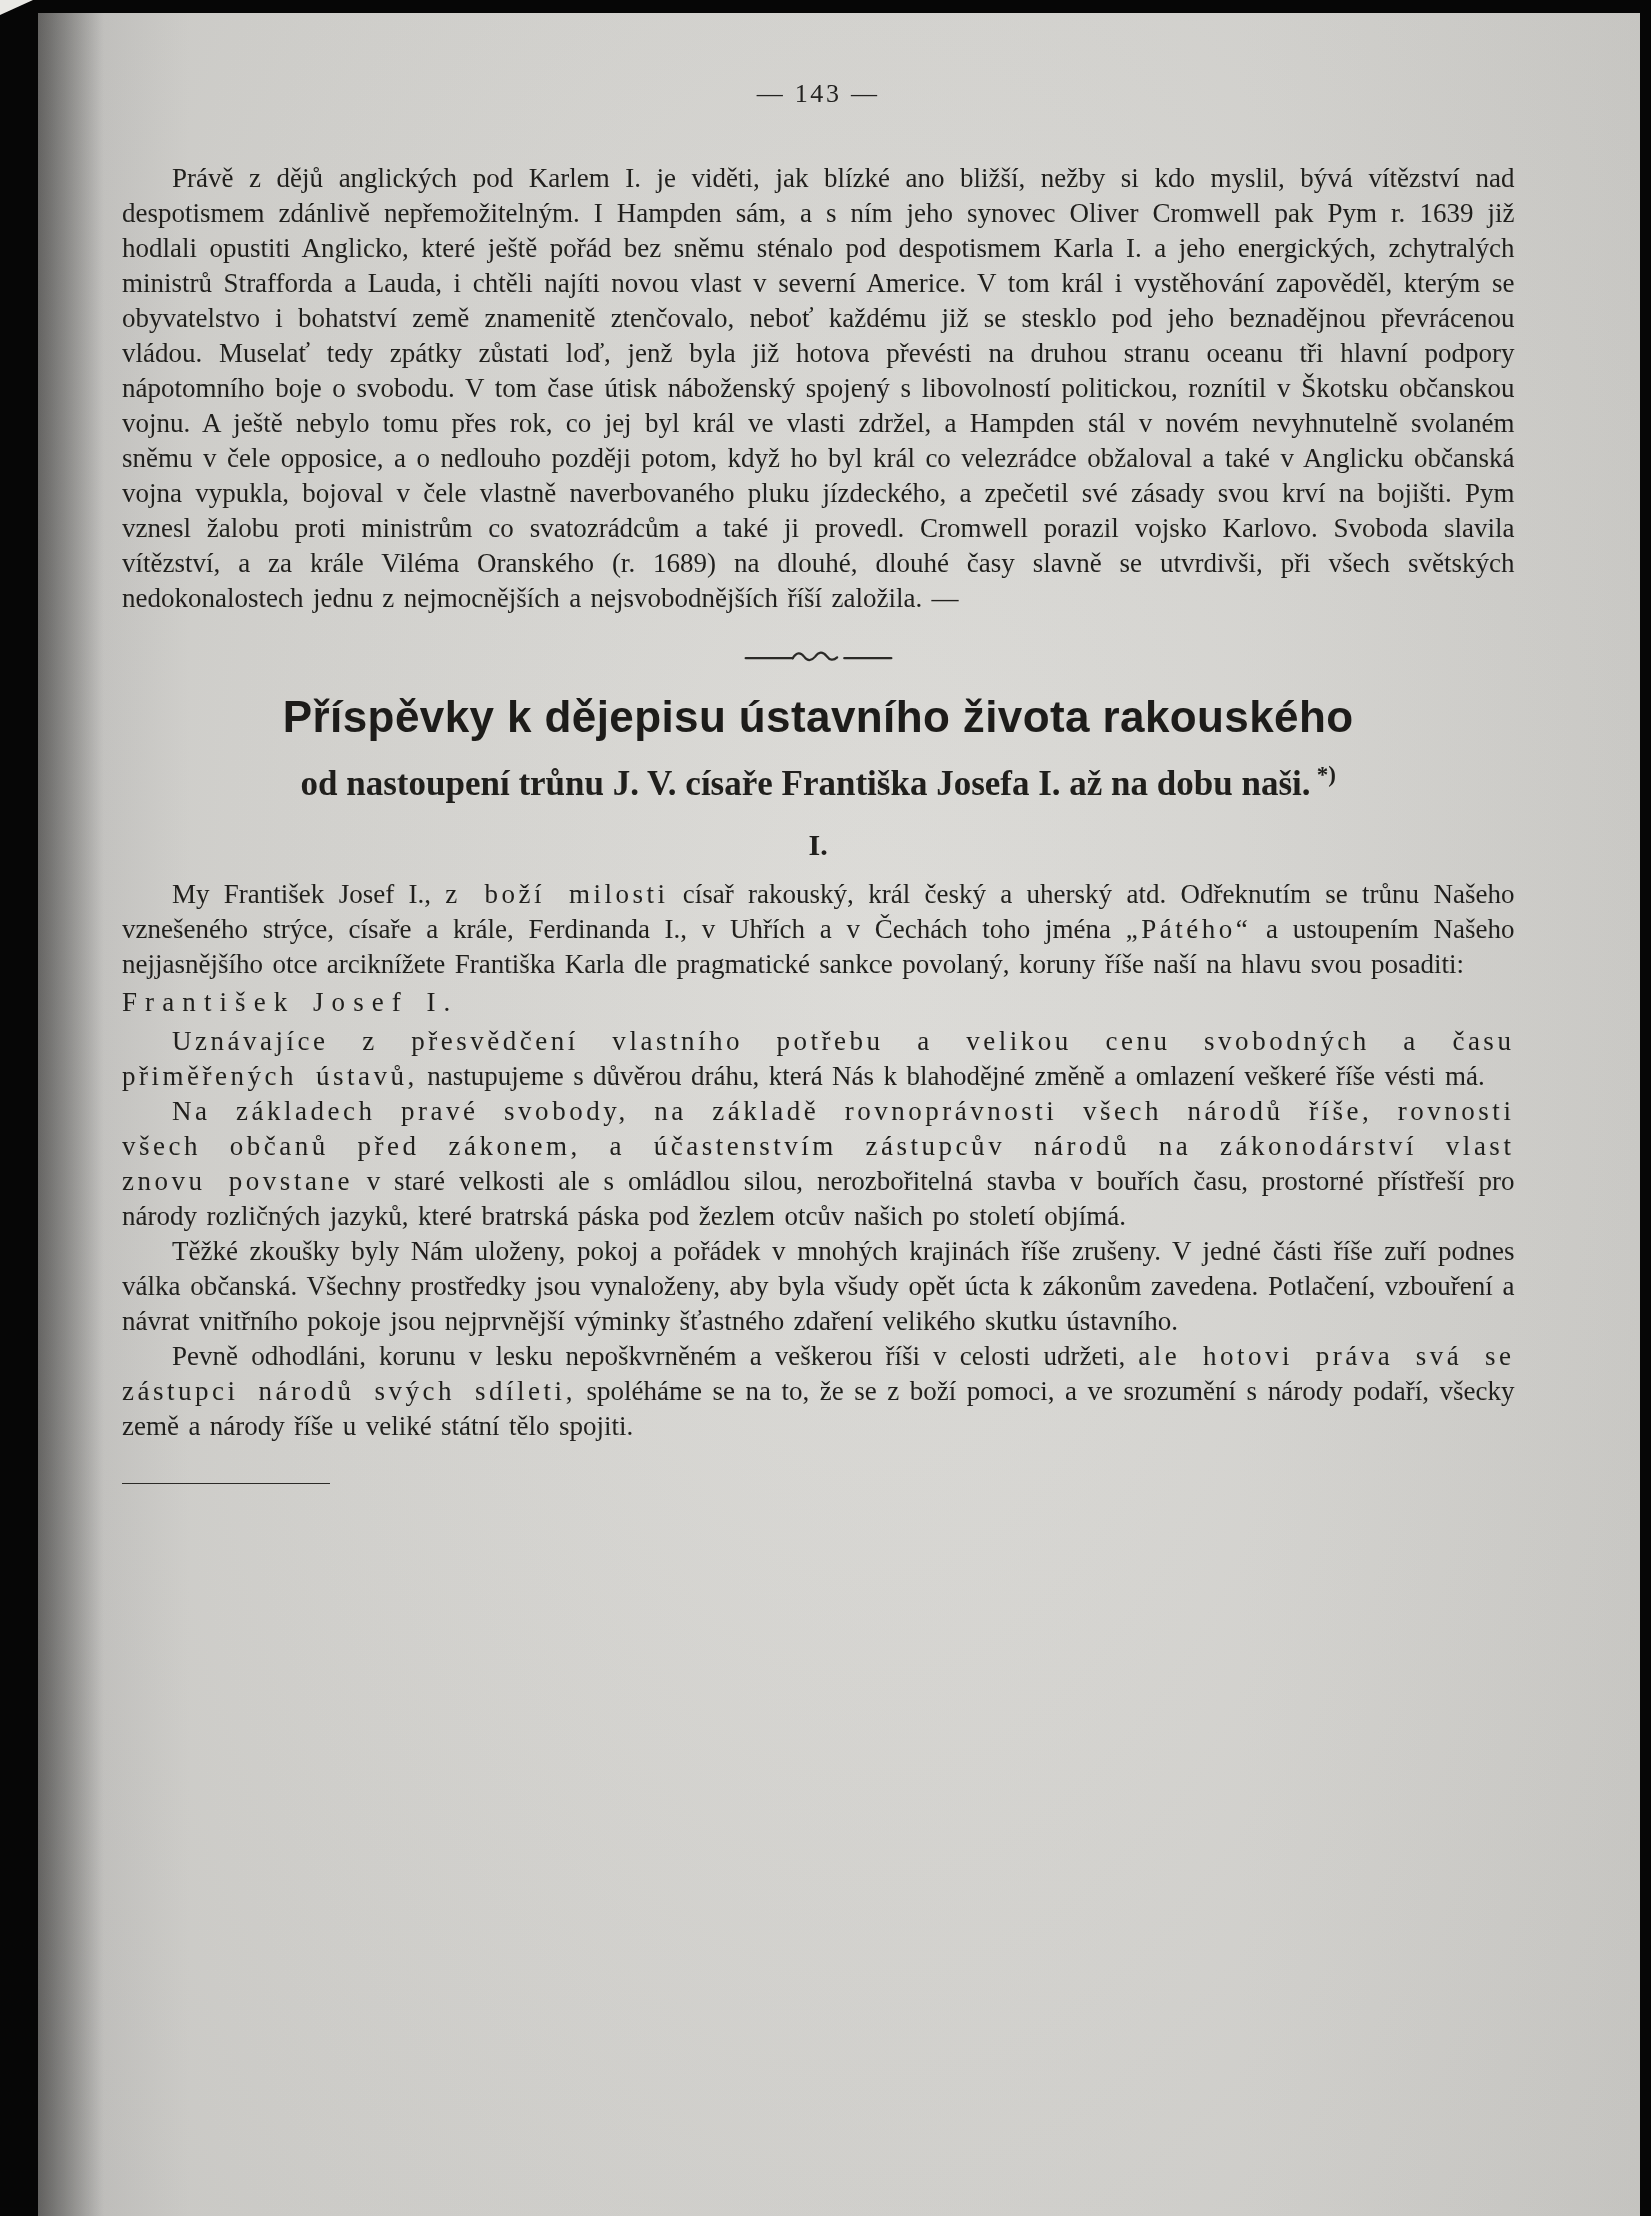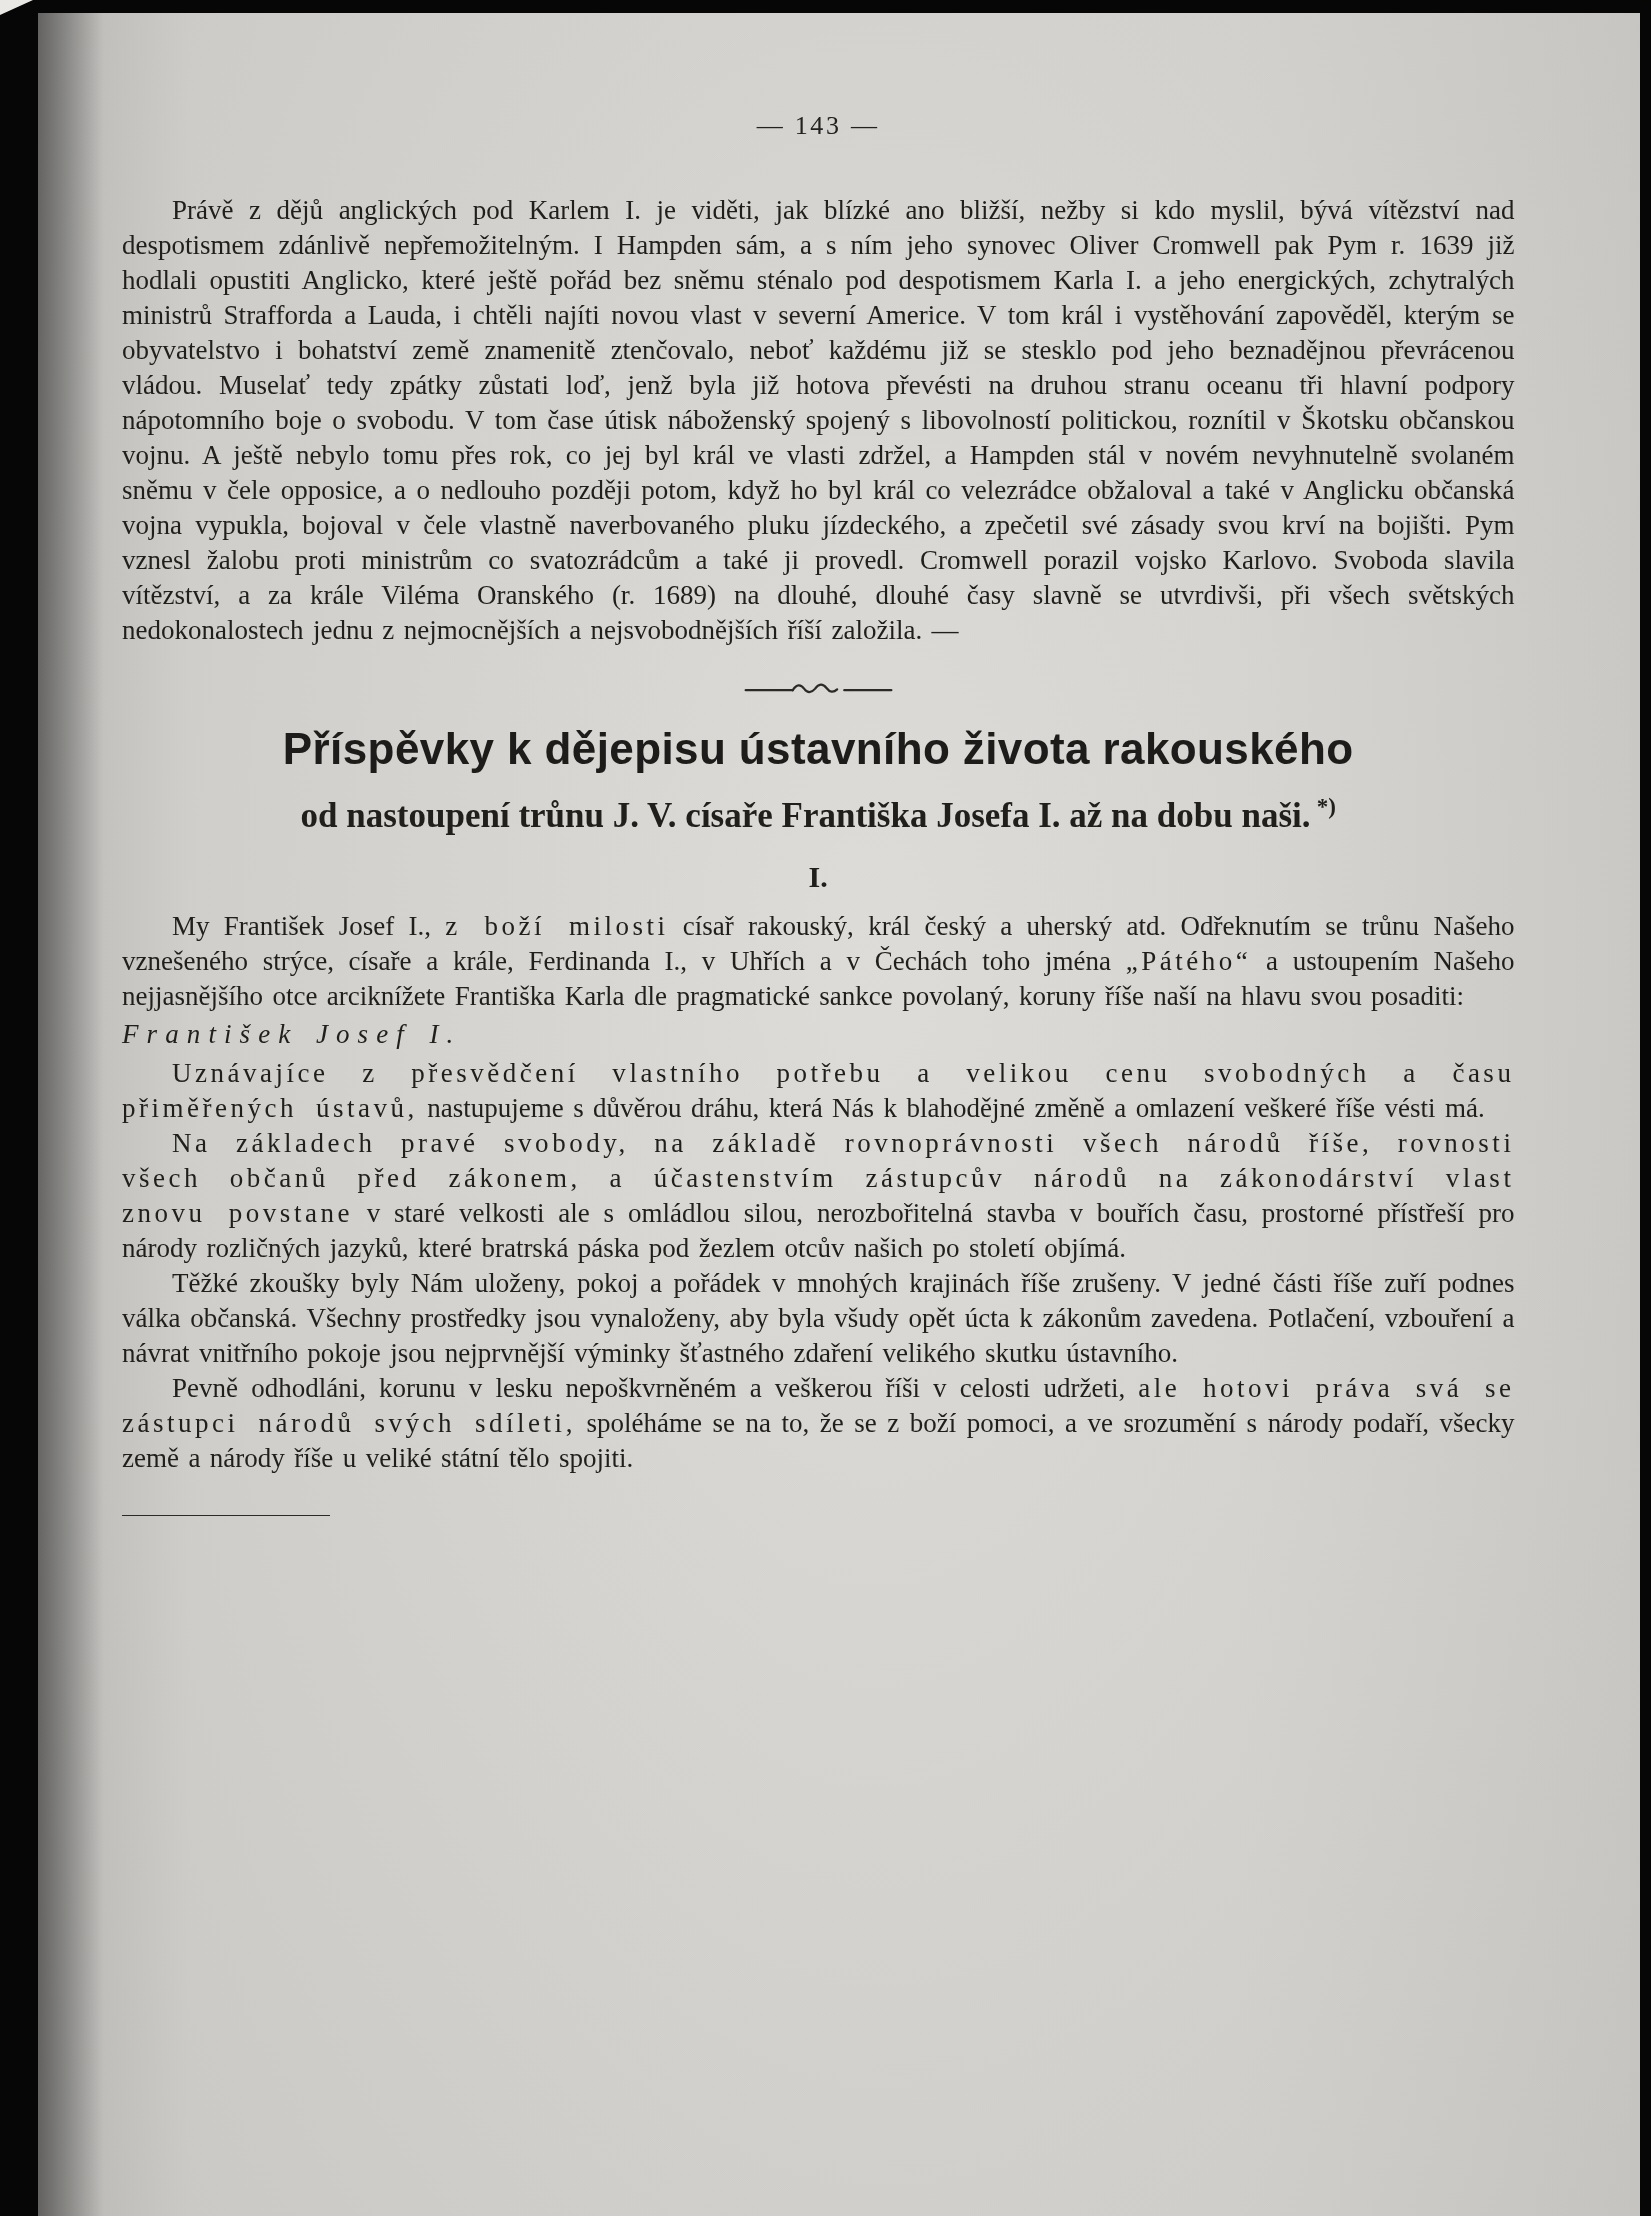--- a/index.html
+++ b/index.html
@@ -32,21 +32,21 @@
     background:linear-gradient(90deg, rgba(0,0,0,0.42), rgba(0,0,0,0));
     pointer-events:none;
   }
   .page::after {
     content:""; position:absolute; inset:0;
     background:radial-gradient(ellipse at 52% 38%, rgba(255,255,255,0.10), rgba(0,0,0,0.07) 88%);
     pointer-events:none;
   }
   .content {
     position:relative;
-    padding:98px 126px 0 84px;
+    padding:66px 126px 0 84px;
     z-index:2;
   }
   .page-number {
     text-align:center;
     font-size:26px;
     letter-spacing:2.7px;
     margin-bottom:52px;
     color:#232220;
   }
   .bodytext p {
@@ -95,21 +95,20 @@
   .spaced {
     letter-spacing:0.13em;
     word-spacing:0.32em;
   }
   .name-line {
     text-align:right;
     text-indent:0 !important;
     font-size:28px;
     letter-spacing:0.30em;
     margin:3.5px 0 4.4px 0;
-    font-style:italic;
   }
   .footnote-block { margin-top:39px; }
   .fn-rule {
     width:208px;
     border-top:1.8px solid #2b2a27;
     margin-bottom:11.5px;
   }
   .footnote {
     font-size:21px;
     line-height:28px;

